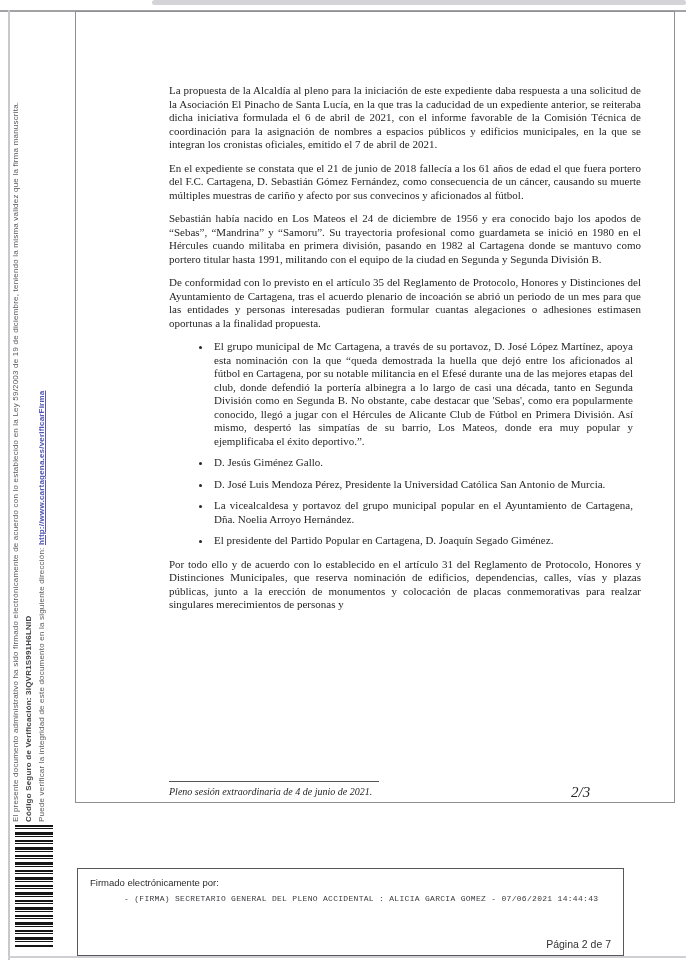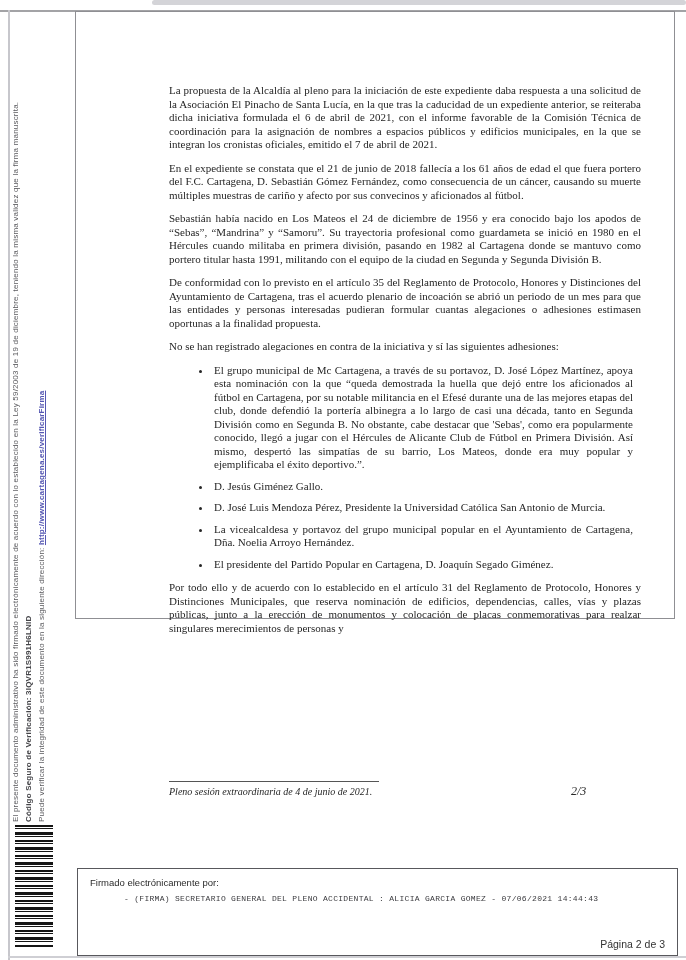--- a/index.html
+++ b/index.html
@@ -47,21 +47,21 @@
   .barcode{
     position:absolute;left:15px;top:825px;width:38px;height:122px;
     background:repeating-linear-gradient(180deg,
       #161616 0px,#161616 2px,#ffffff 2px,#ffffff 3px,
       #161616 3px,#161616 4px,#ffffff 4px,#ffffff 7px,
       #161616 7px,#161616 10px,#ffffff 10px,#ffffff 11px,
       #161616 11px,#161616 12px,#ffffff 12px,#ffffff 15px);
   }
   
   .doc-frame{
-    position:absolute;left:75px;top:11px;width:600px;height:608px;
+    position:absolute;left:75px;top:11px;width:600px;height:792px;
     border:1.5px solid #8f8f93;
     box-sizing:border-box;
   }
   .doc-body{
     position:absolute;left:93px;right:33px;top:72px;
     color:#262626;
     font-size:11px;line-height:13.5px;
     text-align:justify;
   }
   .doc-body p{margin:0 0 10px 0;}
@@ -70,25 +70,25 @@
   
   .foot-note{
     position:absolute;left:93px;top:769px;
     width:210px;border-top:1px solid #555;
     padding-top:4px;
     font-style:italic;font-size:10px;color:#262626;
     white-space:nowrap;
   }
   .foot-page{
     position:absolute;left:495px;top:772px;
-    font-style:italic;font-size:12px;color:#262626;
+    font-style:italic;font-size:15px;color:#262626;
   }
   
   .sig-box{
-    position:absolute;left:77px;top:868px;width:601px;height:88px;
+    position:absolute;left:77px;top:868px;width:547px;height:88px;
     border:1.5px solid #58585c;
     box-sizing:border-box;
     background:#fff;
   }
   .sig-title{
     position:absolute;left:12px;top:8px;
     font-family:"Liberation Sans", sans-serif;
     font-size:9.5px;color:#2b2b2b;
   }
   .sig-line{
@@ -121,33 +121,32 @@
   <div class="side-line l3"><span>Puede verificar la integridad de este documento en la siguiente dirección: </span><a href="#">http://www.cartagena.es/verificarFirma</a></div>
 
   <div class="barcode"></div>
 
   <div class="doc-frame">
     <div class="doc-body">
       <p>La propuesta de la Alcaldía al pleno para la iniciación de este expediente daba respuesta a una solicitud de la Asociación El Pinacho de Santa Lucía, en la que tras la caducidad de un expediente anterior, se reiteraba dicha iniciativa formulada el 6 de abril de 2021, con el informe favorable de la Comisión Técnica de coordinación para la asignación de nombres a espacios públicos y edificios municipales, en la que se integran los cronistas oficiales, emitido el 7 de abril de 2021.</p>
       <p>En el expediente se constata que el 21 de junio de 2018 fallecía a los 61 años de edad el que fuera portero del F.C. Cartagena, D. Sebastián Gómez Fernández, como consecuencia de un cáncer, causando su muerte múltiples muestras de cariño y afecto por sus convecinos y aficionados al fútbol.</p>
       <p>Sebastián había nacido en Los Mateos el 24 de diciembre de 1956 y era conocido bajo los apodos de “Sebas”, “Mandrina” y “Samoru”. Su trayectoria profesional como guardameta se inició en 1980 en el Hércules cuando militaba en primera división, pasando en 1982 al Cartagena donde se mantuvo como portero titular hasta 1991, militando con el equipo de la ciudad en Segunda y Segunda División B.</p>
       <p>De conformidad con lo previsto en el artículo 35 del Reglamento de Protocolo, Honores y Distinciones del Ayuntamiento de Cartagena, tras el acuerdo plenario de incoación se abrió un periodo de un mes para que las entidades y personas interesadas pudieran formular cuantas alegaciones o adhesiones estimasen oportunas a la finalidad propuesta.</p>
-      <p>No se han registrado alegaciones en contra de la iniciativa y sí las siguientes adhesiones:</p>
       <ul>
         <li>El grupo municipal de Mc Cartagena, a través de su portavoz, D. José López Martínez, apoya esta nominación con la que “queda demostrada la huella que dejó entre los aficionados al fútbol en Cartagena, por su notable militancia en el Efesé durante una de las mejores etapas del club, donde defendió la portería albinegra a lo largo de casi una década, tanto en Segunda División como en Segunda B. No obstante, cabe destacar que 'Sebas', como era popularmente conocido, llegó a jugar con el Hércules de Alicante Club de Fútbol en Primera División. Así mismo, despertó las simpatías de su barrio, Los Mateos, donde era muy popular y ejemplificaba el éxito deportivo.”.</li>
         <li>D. Jesús Giménez Gallo.</li>
         <li>D. José Luis Mendoza Pérez, Presidente la Universidad Católica San Antonio de Murcia.</li>
         <li>La vicealcaldesa y portavoz del grupo municipal popular en el Ayuntamiento de Cartagena, Dña. Noelia Arroyo Hernández.</li>
         <li>El presidente del Partido Popular en Cartagena, D. Joaquín Segado Giménez.</li>
       </ul>
       <p>Por todo ello y de acuerdo con lo establecido en el artículo 31 del Reglamento de Protocolo, Honores y Distinciones Municipales, que reserva nominación de edificios, dependencias, calles, vías y plazas públicas, junto a la erección de monumentos y colocación de placas conmemorativas para realzar singulares merecimientos de personas y</p>
     </div>
     <div class="foot-note">Pleno sesión extraordinaria de 4 de junio de 2021.</div>
     <div class="foot-page">2/3</div>
   </div>
 
   <div class="sig-box">
     <div class="sig-title">Firmado electrónicamente por:</div>
     <div class="sig-line s1">- (FIRMA) SECRETARIO  GENERAL DEL PLENO ACCIDENTAL : ALICIA GARCIA GOMEZ - 07/06/2021 14:44:43</div>
-    <div class="sig-page">Página 2 de 3</div>
+    <div class="sig-page">Página 2 de 7</div>
   </div>
 
 </div>
 
 </body></html>

